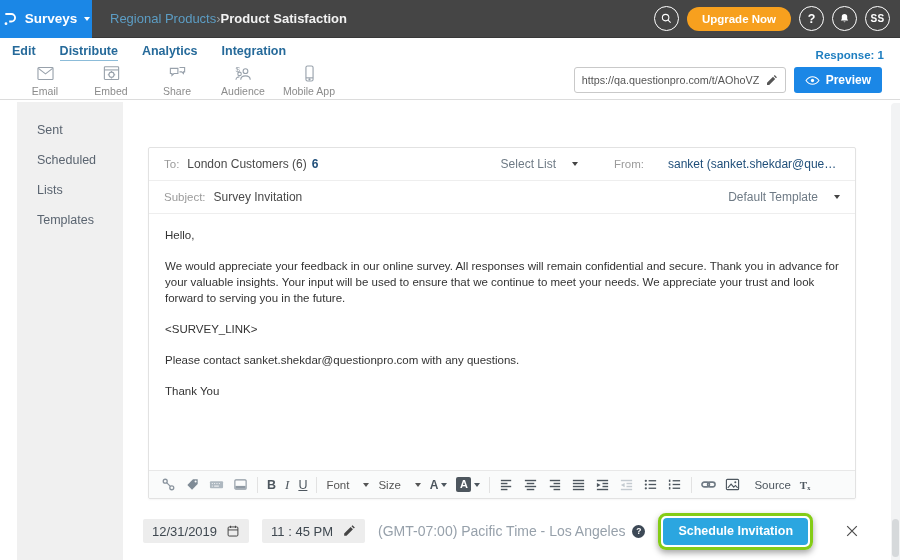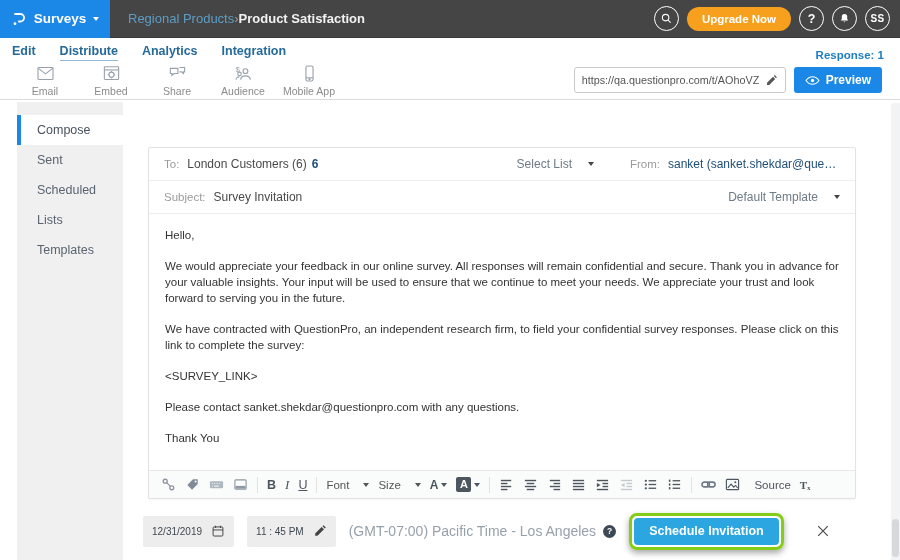--- a/index.html
+++ b/index.html
@@ -6,21 +6,21 @@
   html,body { margin:0; padding:0; }
   body {
     width:900px; height:560px; position:relative; overflow:hidden;
     background:#fff; font-family:"Liberation Sans","DejaVu Sans",sans-serif;
     -webkit-font-smoothing:antialiased;
   }
   .caret{display:inline-block;width:0;height:0;border-left:3.5px solid transparent;border-right:3.5px solid transparent;border-top:4.5px solid currentColor;}
 
   
   .header{height:38px;background:#454545;display:flex;align-items:center;border-bottom:1px solid #383838;}
-  .logo-box{width:110px;height:38px;background:#1b87e6;display:flex;align-items:center;justify-content:center;gap:7px;cursor:pointer;}
+  .logo-box{width:92px;height:38px;background:#1b87e6;display:flex;align-items:center;justify-content:center;gap:7px;cursor:pointer;}
   .logo-box svg{width:16px;height:16px;}
   .logo-label{color:#fff;font-size:13.5px;font-weight:600;}
   .logo-box .caret{color:#fff;}
   .breadcrumb{display:flex;align-items:center;margin-left:18px;font-size:13px;}
   .bc-parent{color:#5c9dc4;cursor:pointer;}
   .bc-sep{color:#9a9a9a;font-size:13px;}
   .bc-current{color:#f2f2f2;font-weight:600;}
   .header-right{margin-left:auto;display:flex;align-items:center;gap:8px;margin-right:10px;}
   .hcircle{width:25px;height:25px;border:1.6px solid #fff;border-radius:50%;display:flex;align-items:center;justify-content:center;color:#fff;cursor:pointer;flex:0 0 auto;}
   .hcircle svg{width:13px;height:13px;}
@@ -52,21 +52,21 @@
   .side-item.active{background:#fff;border-left-color:#1b87e6;color:#48525c;}
 
   
   .panel{position:absolute;left:148px;top:45px;width:708px;height:352px;border:1px solid #e2e2e2;border-radius:2px;background:#fff;box-shadow:0 1px 2px rgba(0,0,0,.04);}
   .field-row{display:flex;align-items:center;height:33px;padding:0 15px;border-bottom:1px solid #eeeeee;font-size:12px;}
   .f-label{color:#9b9b9b;font-size:11.5px;margin-right:8px;flex:0 0 auto;}
   .f-value{color:#4a4a4a;}
   .to-count{color:#1f4e79;font-weight:700;margin-left:5px;}
   .select-list{margin-left:auto;display:flex;align-items:center;gap:16px;color:#6e7a85;cursor:pointer;}
   .select-list .caret{color:#444;}
-  .from-group{margin-left:36px;display:flex;align-items:center;cursor:pointer;}
+  .from-group{margin-left:36px;display:flex;align-items:center;cursor:pointer;gap:16px;}
   .from-value{color:#1f4e79;max-width:172px;white-space:nowrap;overflow:hidden;text-overflow:ellipsis;}
   .template-dd{margin-left:auto;display:flex;align-items:center;gap:16px;color:#6e7a85;cursor:pointer;}
   .template-dd .caret{color:#444;}
 
   .mail-body{height:230px;padding:13px 16px 0;font-size:11.5px;line-height:16px;color:#333;overflow:hidden;cursor:text;}
   .mail-body p{margin:0 0 15px;}
 
   
   .editor-bar{position:absolute;left:0;right:0;bottom:0;height:28px;background:#fafbfb;border-top:1px solid #e8e8e8;display:flex;align-items:center;padding:0 12px;gap:9px;border-radius:0 0 2px 2px;}
   .ebtn{display:flex;align-items:center;justify-content:center;cursor:pointer;color:#4d565e;flex:0 0 auto;}
@@ -77,21 +77,21 @@
   .e-under{font-size:12.5px;text-decoration:underline;}
   .e-dd{display:flex;align-items:center;gap:14px;color:#555;font-size:11.5px;cursor:pointer;}
   .e-dd .caret{color:#555;}
   .e-A{font-size:12px;font-weight:700;display:flex;align-items:center;gap:3px;}
   .abox{background:#4d565e;color:#fff;border-radius:2px;padding:0 3.5px;font-size:11px;font-weight:700;line-height:15px;}
   .e-source{display:flex;align-items:center;gap:5px;font-size:11.5px;color:#4d565e;cursor:pointer;}
   .e-tx{font-family:"Liberation Serif","DejaVu Serif",serif;font-size:11px;font-weight:600;}
 
   
   .schedule-row{position:absolute;left:143px;top:407px;height:44px;display:flex;align-items:center;}
-  .pick-box{background:#ededed;height:31px;border-radius:2px;display:flex;align-items:center;padding:0 9px;gap:9px;font-size:10px;color:#3f4850;cursor:pointer;}
+  .pick-box{background:#ededed;height:24px;border-radius:2px;display:flex;align-items:center;padding:0 9px;gap:9px;font-size:13px;color:#3f4850;cursor:pointer;}
   .pick-box svg{width:14px;height:14px;}
   .cal-icon{stroke:#444;fill:none;stroke-width:1.4;}
   .pen-icon{fill:#444;}
   .tz-text{font-size:14px;color:#97a1ab;margin:0 7px 0 13px;}
   .q-badge{width:13px;height:13px;border-radius:50%;background:#3d4956;color:#fff;font-size:8.5px;font-weight:700;display:flex;align-items:center;justify-content:center;margin-right:13px;cursor:pointer;}
   .hl-ring{border:3px solid #84cc16;border-radius:8px;padding:2px;box-shadow:0 3px 6px rgba(0,0,0,.35);}
   .schedule-btn{height:27px;padding:0 15px;border:none;border-radius:4px;background:#2ba6e0;color:#fff;font-size:12.5px;font-weight:700;cursor:pointer;font-family:inherit;}
   .close-x{margin-left:31px;cursor:pointer;display:flex;}
   .close-x svg{width:16px;height:16px;stroke:#4c4c4c;stroke-width:1.5;}
 
@@ -202,21 +202,20 @@
       <path d="M1.5 7C4 3.3 7.4 1.5 11 1.5S18 3.3 20.5 7C18 10.7 14.6 12.5 11 12.5S4 10.7 1.5 7z"></path>
       <circle cx="11" cy="7" r="2.4" fill="#fff" stroke="none"></circle>
     </svg>
     <span>Preview</span>
   </button>
 </div>
 
 <div class="content">
 
   <div class="sidebar">
-    <div class="side-item active">Compose</div>
     <div class="side-item">Sent</div>
     <div class="side-item">Scheduled</div>
     <div class="side-item">Lists</div>
     <div class="side-item">Templates</div>
   </div>
 
   <div class="panel">
 
     <div class="field-row">
       <span class="f-label">To:</span>
@@ -237,21 +236,20 @@
       <span class="f-value">Survey Invitation</span>
       <span class="template-dd">
         <span>Default Template</span>
         <span class="caret"></span>
       </span>
     </div>
 
     <div class="mail-body">
       <p>Hello,</p>
       <p>We would appreciate your feedback in our online survey. All responses will remain confidential and secure. Thank you in advance for your valuable insights. Your input will be used to ensure that we continue to meet your needs. We appreciate your trust and look forward to serving you in the future.</p>
-      <p>We have contracted with QuestionPro, an independent research firm, to field your confidential survey responses. Please click on this link to complete the survey:</p>
       <p>&lt;SURVEY_LINK&gt;</p>
       <p>Please contact sanket.shekdar@questionpro.com with any questions.</p>
       <p>Thank You</p>
     </div>
 
     <div class="editor-bar">
       <span class="ebtn">
         <svg viewBox="0 0 16 16" fill="none" stroke="#8a949e" stroke-width="1.4">
           <circle cx="4.5" cy="4.5" r="2.1"></circle>
             <circle cx="11.5" cy="11.5" r="2.1"></circle>

